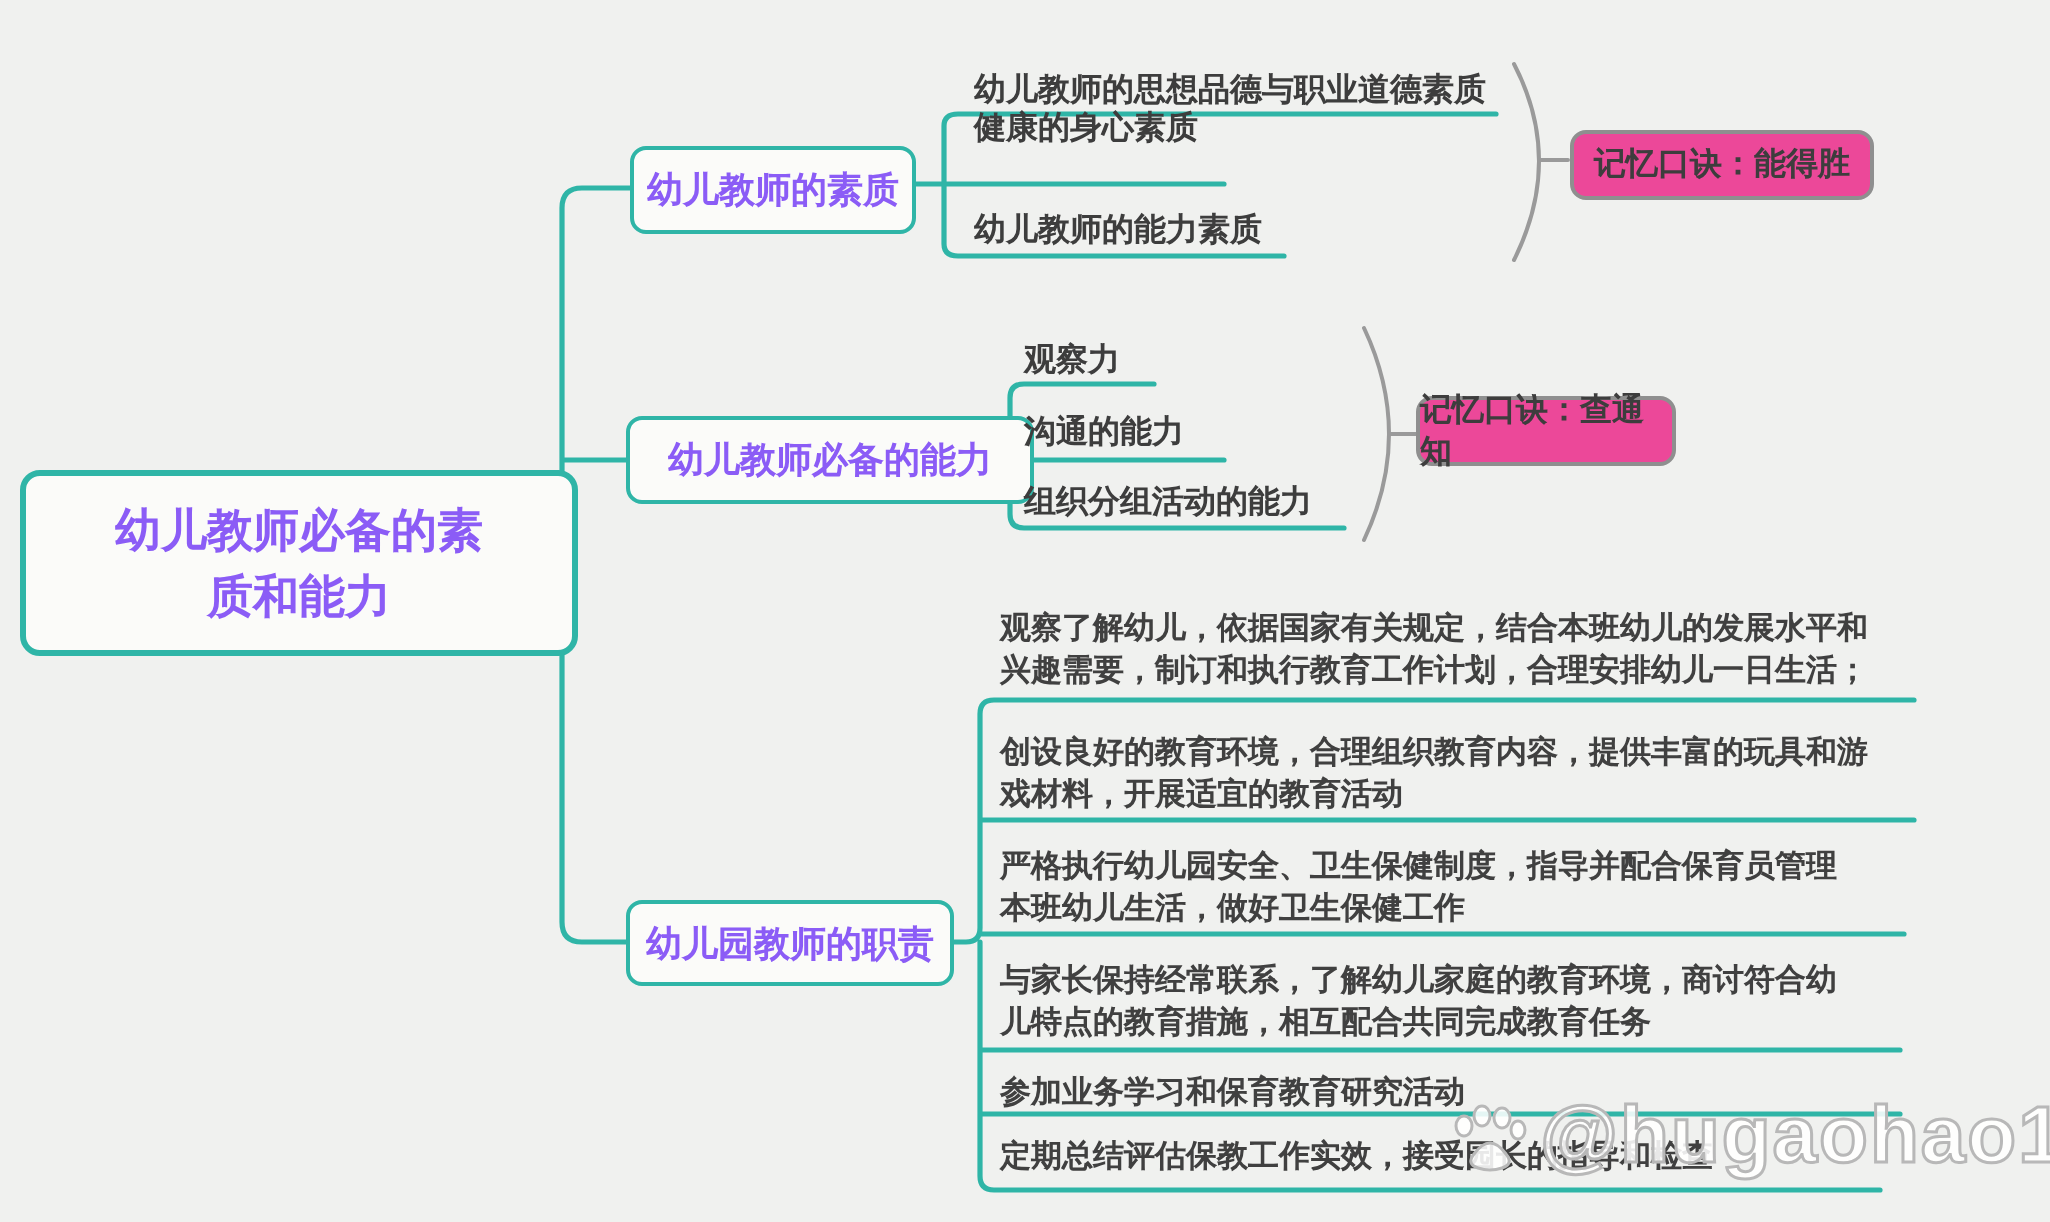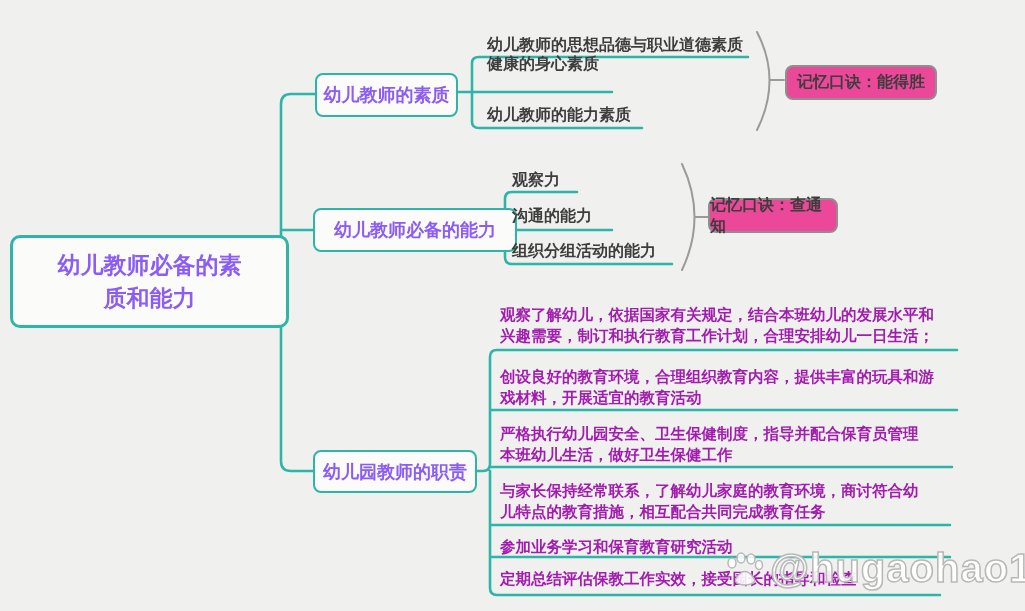--- a/index.html
+++ b/index.html
@@ -36,21 +36,21 @@
   }
   .m1{left:785px;top:65px;width:152px;height:35px;}
   .m2{left:708px;top:198px;width:130px;height:35px;}
   .leaf{
     position:absolute;z-index:2;
     color:#3d3d3d;font-weight:bold;font-size:16px;
     white-space:nowrap;
   }
   .duty{
     position:absolute;z-index:2;left:500px;
-    color:#a21caf;font-weight:bold;font-size:15.5px;line-height:21px;
+    color:#404040;font-weight:bold;font-size:15.5px;line-height:21px;
     white-space:pre-line;
   }
   .watermark{
     position:absolute;z-index:3;left:724px;top:546px;
     display:flex;align-items:center;gap:4px;
   }
   .wm-text{
     font-size:40px;font-weight:bold;
     color:rgba(255,255,255,0.88);
     -webkit-text-stroke:1.5px #b8b8b8;

